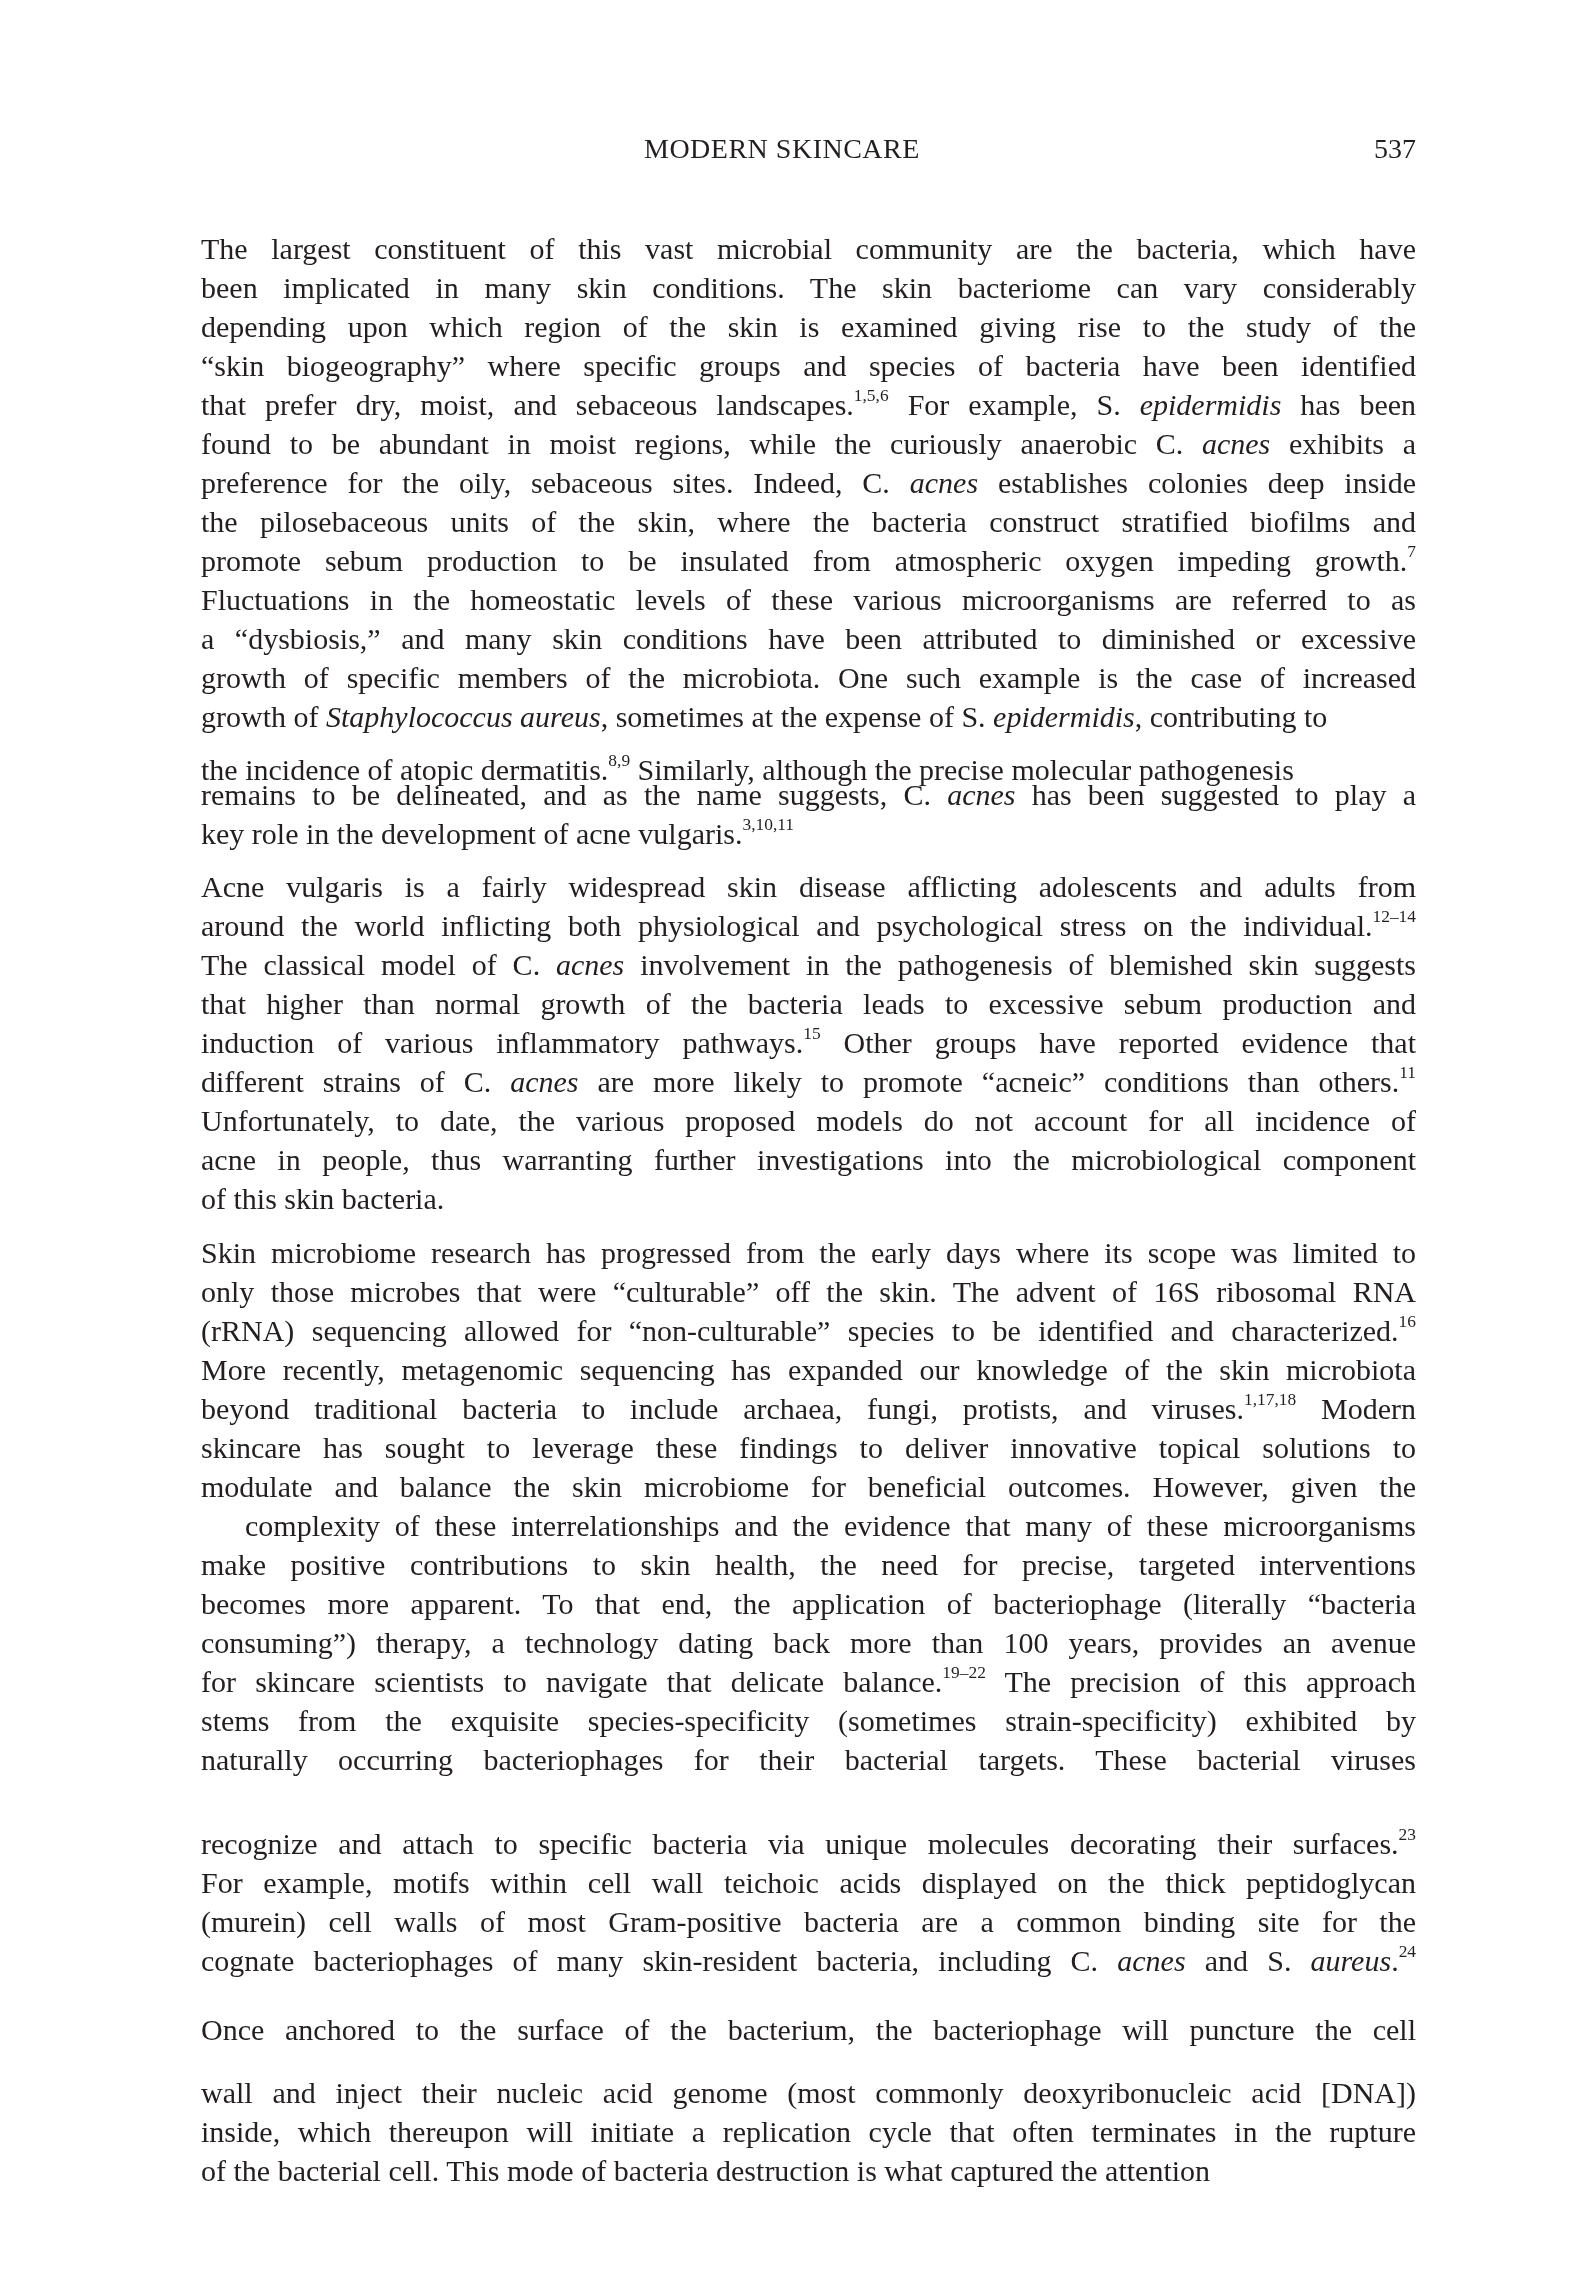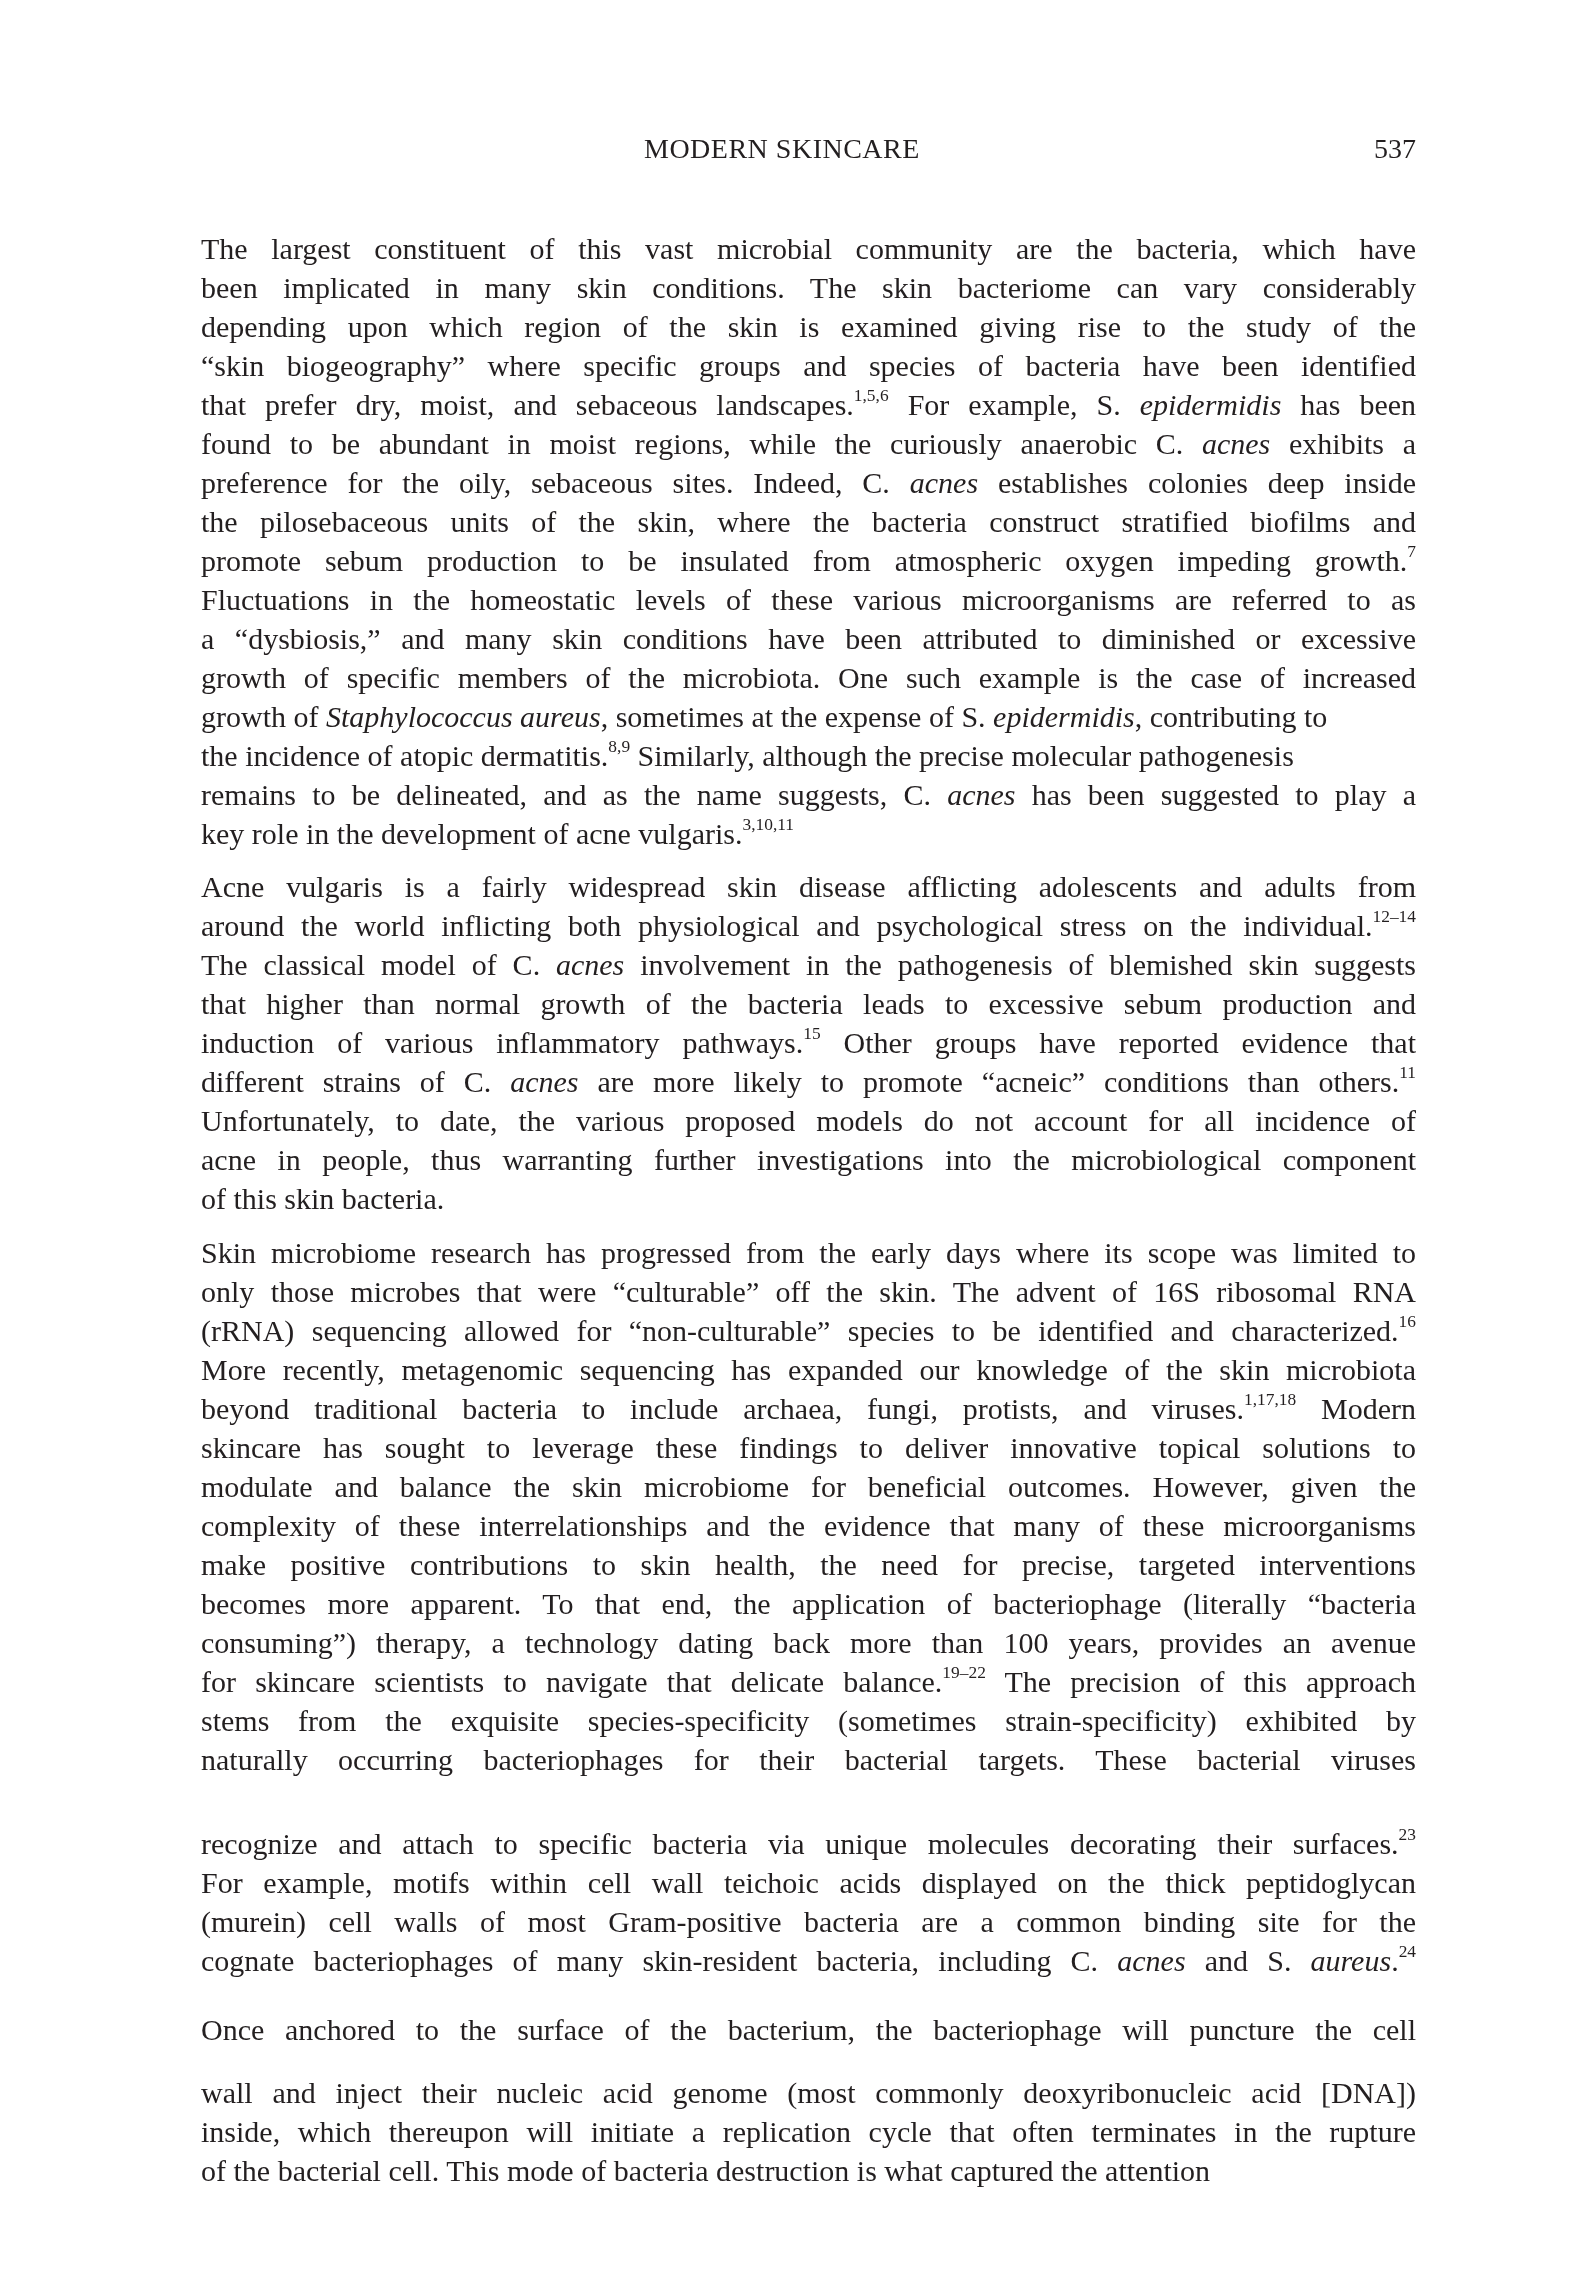--- a/index.html
+++ b/index.html
@@ -33,21 +33,21 @@
         <span class="line" style="white-space: nowrap;"><span>“skin biogeography” where specific groups and species of bacteria have been identified</span></span>
         <span class="line" style="white-space: nowrap;"><span>that prefer dry, moist, and sebaceous landscapes.</span><sup>1,5,6</sup><span> For example, S. </span><span class="i">epidermidis</span><span> has been</span></span>
         <span class="line" style="white-space: nowrap;"><span>found to be abundant in moist regions, while the curiously anaerobic C. </span><span class="i">acnes</span><span> exhibits a</span></span>
         <span class="line" style="white-space: nowrap;"><span>preference for the oily, sebaceous sites. Indeed, C. </span><span class="i">acnes</span><span> establishes colonies deep inside</span></span>
         <span class="line" style="white-space: nowrap;"><span>the pilosebaceous units of the skin, where the bacteria construct stratified biofilms and</span></span>
         <span class="line" style="white-space: nowrap;"><span>promote sebum production to be insulated from atmospheric oxygen impeding growth.</span><sup>7</sup></span>
         <span class="line" style="white-space: nowrap;"><span>Fluctuations in the homeostatic levels of these various microorganisms are referred to as</span></span>
         <span class="line" style="white-space: nowrap;"><span>a “dysbiosis,” and many skin conditions have been attributed to diminished or excessive</span></span>
         <span class="line" style="white-space: nowrap;"><span>growth of specific members of the microbiota. One such example is the case of increased</span></span>
         <span class="line" style="white-space: nowrap; text-align: left; text-align-last: left;"><span class="fit" style="transform: scaleX(1);"><span>growth of </span><span class="i">Staphylococcus aureus</span><span>, sometimes at the expense of S. </span><span class="i">epidermidis</span><span>, contributing to</span></span></span>
-        <span class="line" style="white-space: nowrap; text-align: left; text-align-last: left;"><span class="fit" style="transform: scaleX(1);"><span>the incidence of atopic dermatitis.</span><sup>8,9</sup><span> Similarly, although the precise molecular pathogenesis</span></span></span>
+        <span class="line" style="white-space: nowrap; text-align: left; text-align-last: left;"><span class="fit" style="transform: scaleX(1); margin-top: 14px;"><span>the incidence of atopic dermatitis.</span><sup>8,9</sup><span> Similarly, although the precise molecular pathogenesis</span></span></span>
         <span class="line" style="white-space: nowrap;"><span>remains to be delineated, and as the name suggests, C. </span><span class="i">acnes</span><span> has been suggested to play a</span></span>
         <span class="line last" style="white-space: nowrap;"><span>key role in the development of acne vulgaris.</span><sup>3,10,11</sup></span>
       </div>
     <div class="para">
         <span class="line" style="white-space: nowrap;"><span>Acne vulgaris is a fairly widespread skin disease afflicting adolescents and adults from</span></span>
         <span class="line" style="white-space: nowrap;"><span>around the world inflicting both physiological and psychological stress on the individual.</span><sup>12–14</sup></span>
         <span class="line" style="white-space: nowrap;"><span>The classical model of C. </span><span class="i">acnes</span><span> involvement in the pathogenesis of blemished skin suggests</span></span>
         <span class="line" style="white-space: nowrap;"><span>that higher than normal growth of the bacteria leads to excessive sebum production and</span></span>
         <span class="line" style="white-space: nowrap;"><span>induction of various inflammatory pathways.</span><sup>15</sup><span> Other groups have reported evidence that</span></span>
         <span class="line" style="white-space: nowrap;"><span>different strains of C. </span><span class="i">acnes</span><span> are more likely to promote “acneic” conditions than others.</span><sup>11</sup></span>
@@ -56,21 +56,21 @@
         <span class="line last" style="white-space: nowrap;"><span>of this skin bacteria.</span></span>
       </div>
     <div class="para">
         <span class="line" style="white-space: nowrap;"><span>Skin microbiome research has progressed from the early days where its scope was limited to</span></span>
         <span class="line" style="white-space: nowrap;"><span>only those microbes that were “culturable” off the skin. The advent of 16S ribosomal RNA</span></span>
         <span class="line" style="white-space: nowrap;"><span>(rRNA) sequencing allowed for “non-culturable” species to be identified and characterized.</span><sup>16</sup></span>
         <span class="line" style="white-space: nowrap;"><span>More recently, metagenomic sequencing has expanded our knowledge of the skin microbiota</span></span>
         <span class="line" style="white-space: nowrap;"><span>beyond traditional bacteria to include archaea, fungi, protists, and viruses.</span><sup>1,17,18</sup><span> Modern</span></span>
         <span class="line" style="white-space: nowrap;"><span>skincare has sought to leverage these findings to deliver innovative topical solutions to</span></span>
         <span class="line" style="white-space: nowrap;"><span>modulate and balance the skin microbiome for beneficial outcomes. However, given the</span></span>
-        <span class="line" style="white-space: nowrap;"><span>complexity of these interrelationships and the evidence that many of these microorganisms</span></span>
+        <span class="line" style="white-space: nowrap; margin-left: 44px;"><span>complexity of these interrelationships and the evidence that many of these microorganisms</span></span>
         <span class="line" style="white-space: nowrap;"><span>make positive contributions to skin health, the need for precise, targeted interventions</span></span>
         <span class="line" style="white-space: nowrap;"><span>becomes more apparent. To that end, the application of bacteriophage (literally “bacteria</span></span>
         <span class="line" style="white-space: nowrap;"><span>consuming”) therapy, a technology dating back more than 100 years, provides an avenue</span></span>
         <span class="line" style="white-space: nowrap;"><span>for skincare scientists to navigate that delicate balance.</span><sup>19–22</sup><span> The precision of this approach</span></span>
         <span class="line" style="white-space: nowrap;"><span>stems from the exquisite species-specificity (sometimes strain-specificity) exhibited by</span></span>
         <span class="line" style="white-space: nowrap;"><span>naturally occurring bacteriophages for their bacterial targets. These bacterial viruses</span></span>
         <span class="line" style="white-space: nowrap; margin-top: 45px;"><span>recognize and attach to specific bacteria via unique molecules decorating their surfaces.</span><sup>23</sup></span>
         <span class="line" style="white-space: nowrap;"><span>For example, motifs within cell wall teichoic acids displayed on the thick peptidoglycan</span></span>
         <span class="line" style="white-space: nowrap;"><span>(murein) cell walls of most Gram-positive bacteria are a common binding site for the</span></span>
         <span class="line" style="white-space: nowrap;"><span>cognate bacteriophages of many skin-resident bacteria, including C. </span><span class="i">acnes</span><span> and S. </span><span class="i">aureus</span><span>.</span><sup>24</sup></span>

